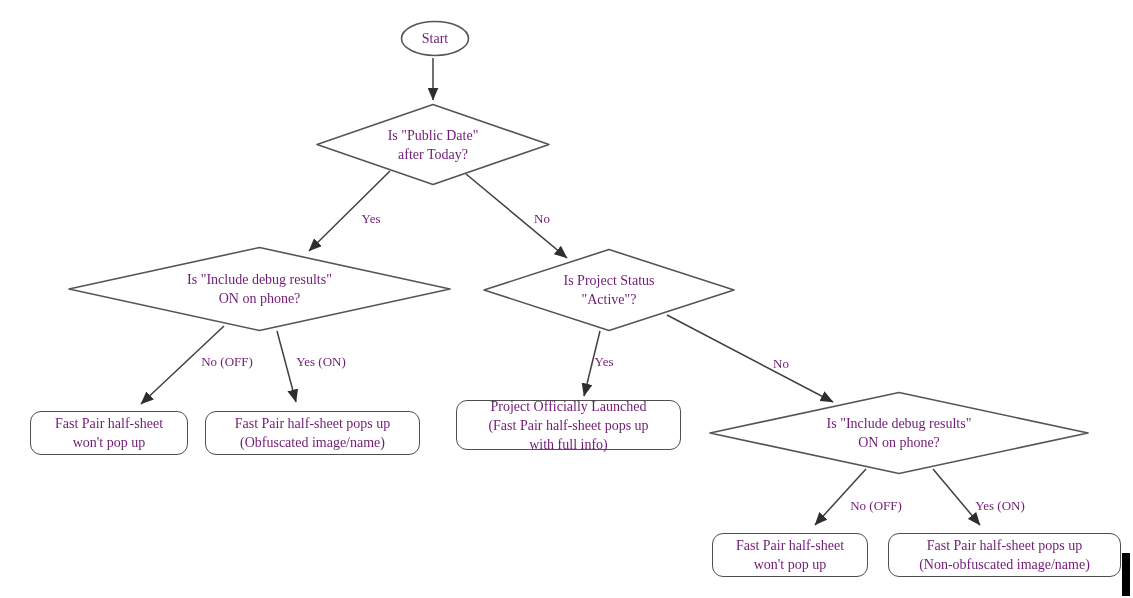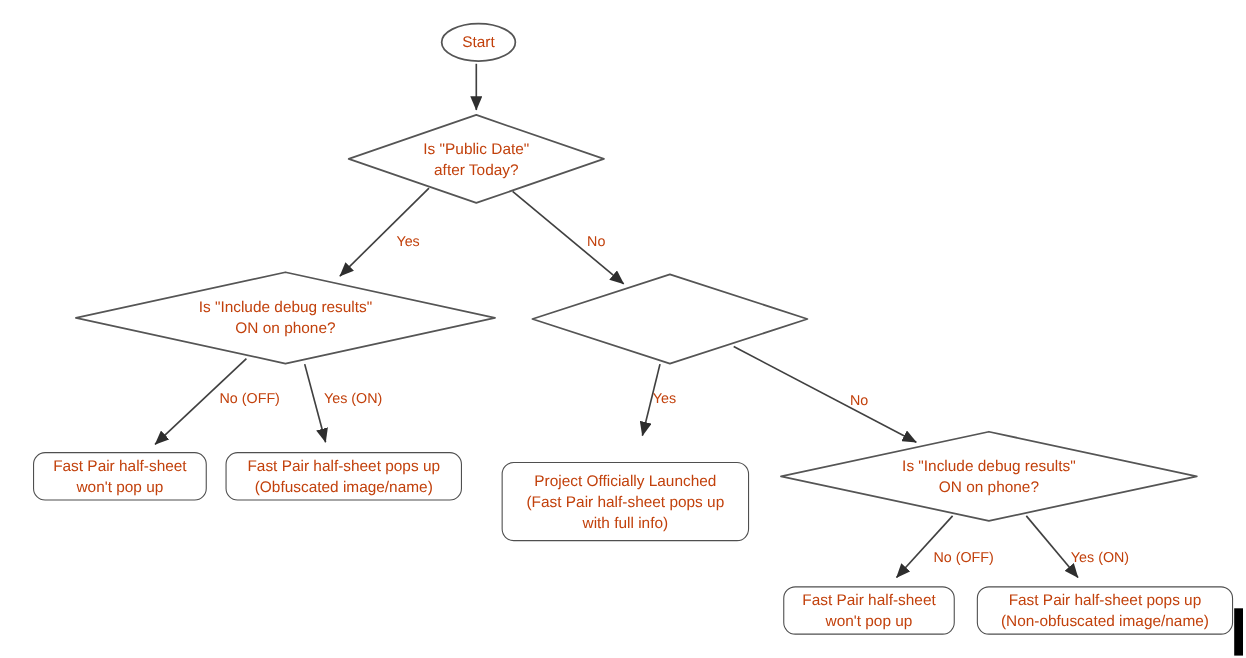--- a/index.html
+++ b/index.html
@@ -2,22 +2,22 @@
 <html><head>
 <meta charset="utf-8">
 <style>
   * { margin: 0; padding: 0; box-sizing: border-box; }
   html, body { background: #ffffff; }
   .canvas {
     position: relative;
     width: 1133px;
     height: 598px;
     background: #ffffff;
-    font-family: Liberation Sans, sans-serif;
-    color: #c2410c;
+    font-family: Liberation Serif, serif;
+    color: #701a75;
     overflow: hidden;
   }
   .node {
     position: absolute;
     display: flex;
     align-items: center;
     justify-content: center;
     text-align: center;
     font-size: 14px;
     line-height: 19px;
@@ -83,41 +83,43 @@
       <polygon points="192.5,1.5 383,43 192.5,84.5 2,43" fill="#ffffff" stroke="#555555" stroke-width="1.6" stroke-linejoin="round"></polygon>
     </svg>
     <div class="label">Is "Include debug results"
 ON on phone?</div>
   </div>
 
   <div class="node" style="left:482px; top:248px; width:254px; height:84px;">
     <svg class="shape" width="254" height="84">
       <polygon points="127,1.5 252,42 127,82.5 2,42" fill="#ffffff" stroke="#555555" stroke-width="1.6" stroke-linejoin="round"></polygon>
     </svg>
+    <div class="label">Is Project Status
+"Active"?</div>
   </div>
 
   <div class="node" style="left:708px; top:391px; width:382px; height:84px;">
     <svg class="shape" width="382" height="84">
       <polygon points="191,1.5 380,42 191,82.5 2,42" fill="#ffffff" stroke="#555555" stroke-width="1.6" stroke-linejoin="round"></polygon>
     </svg>
     <div class="label">Is "Include debug results"
 ON on phone?</div>
   </div>
 
   <div class="node terminal-box" style="left:30px; top:411px; width:158px; height:44px;">
     <div class="label">Fast Pair half-sheet
 won't pop up</div>
   </div>
 
   <div class="node terminal-box" style="left:205px; top:411px; width:215px; height:44px;">
     <div class="label">Fast Pair half-sheet pops up
 (Obfuscated image/name)</div>
   </div>
 
-  <div class="node terminal-box" style="left:456px; top:420px; width:225px; height:72px;justify-content:center;">
+  <div class="node terminal-box" style="left:456px; top:400px; width:225px; height:50px;justify-content:center;">
     <div class="label">Project Officially Launched
 (Fast Pair half-sheet pops up
 with full info)</div>
   </div>
 
   <div class="node terminal-box" style="left:712px; top:533px; width:156px; height:44px;">
     <div class="label">Fast Pair half-sheet
 won't pop up</div>
   </div>
 

